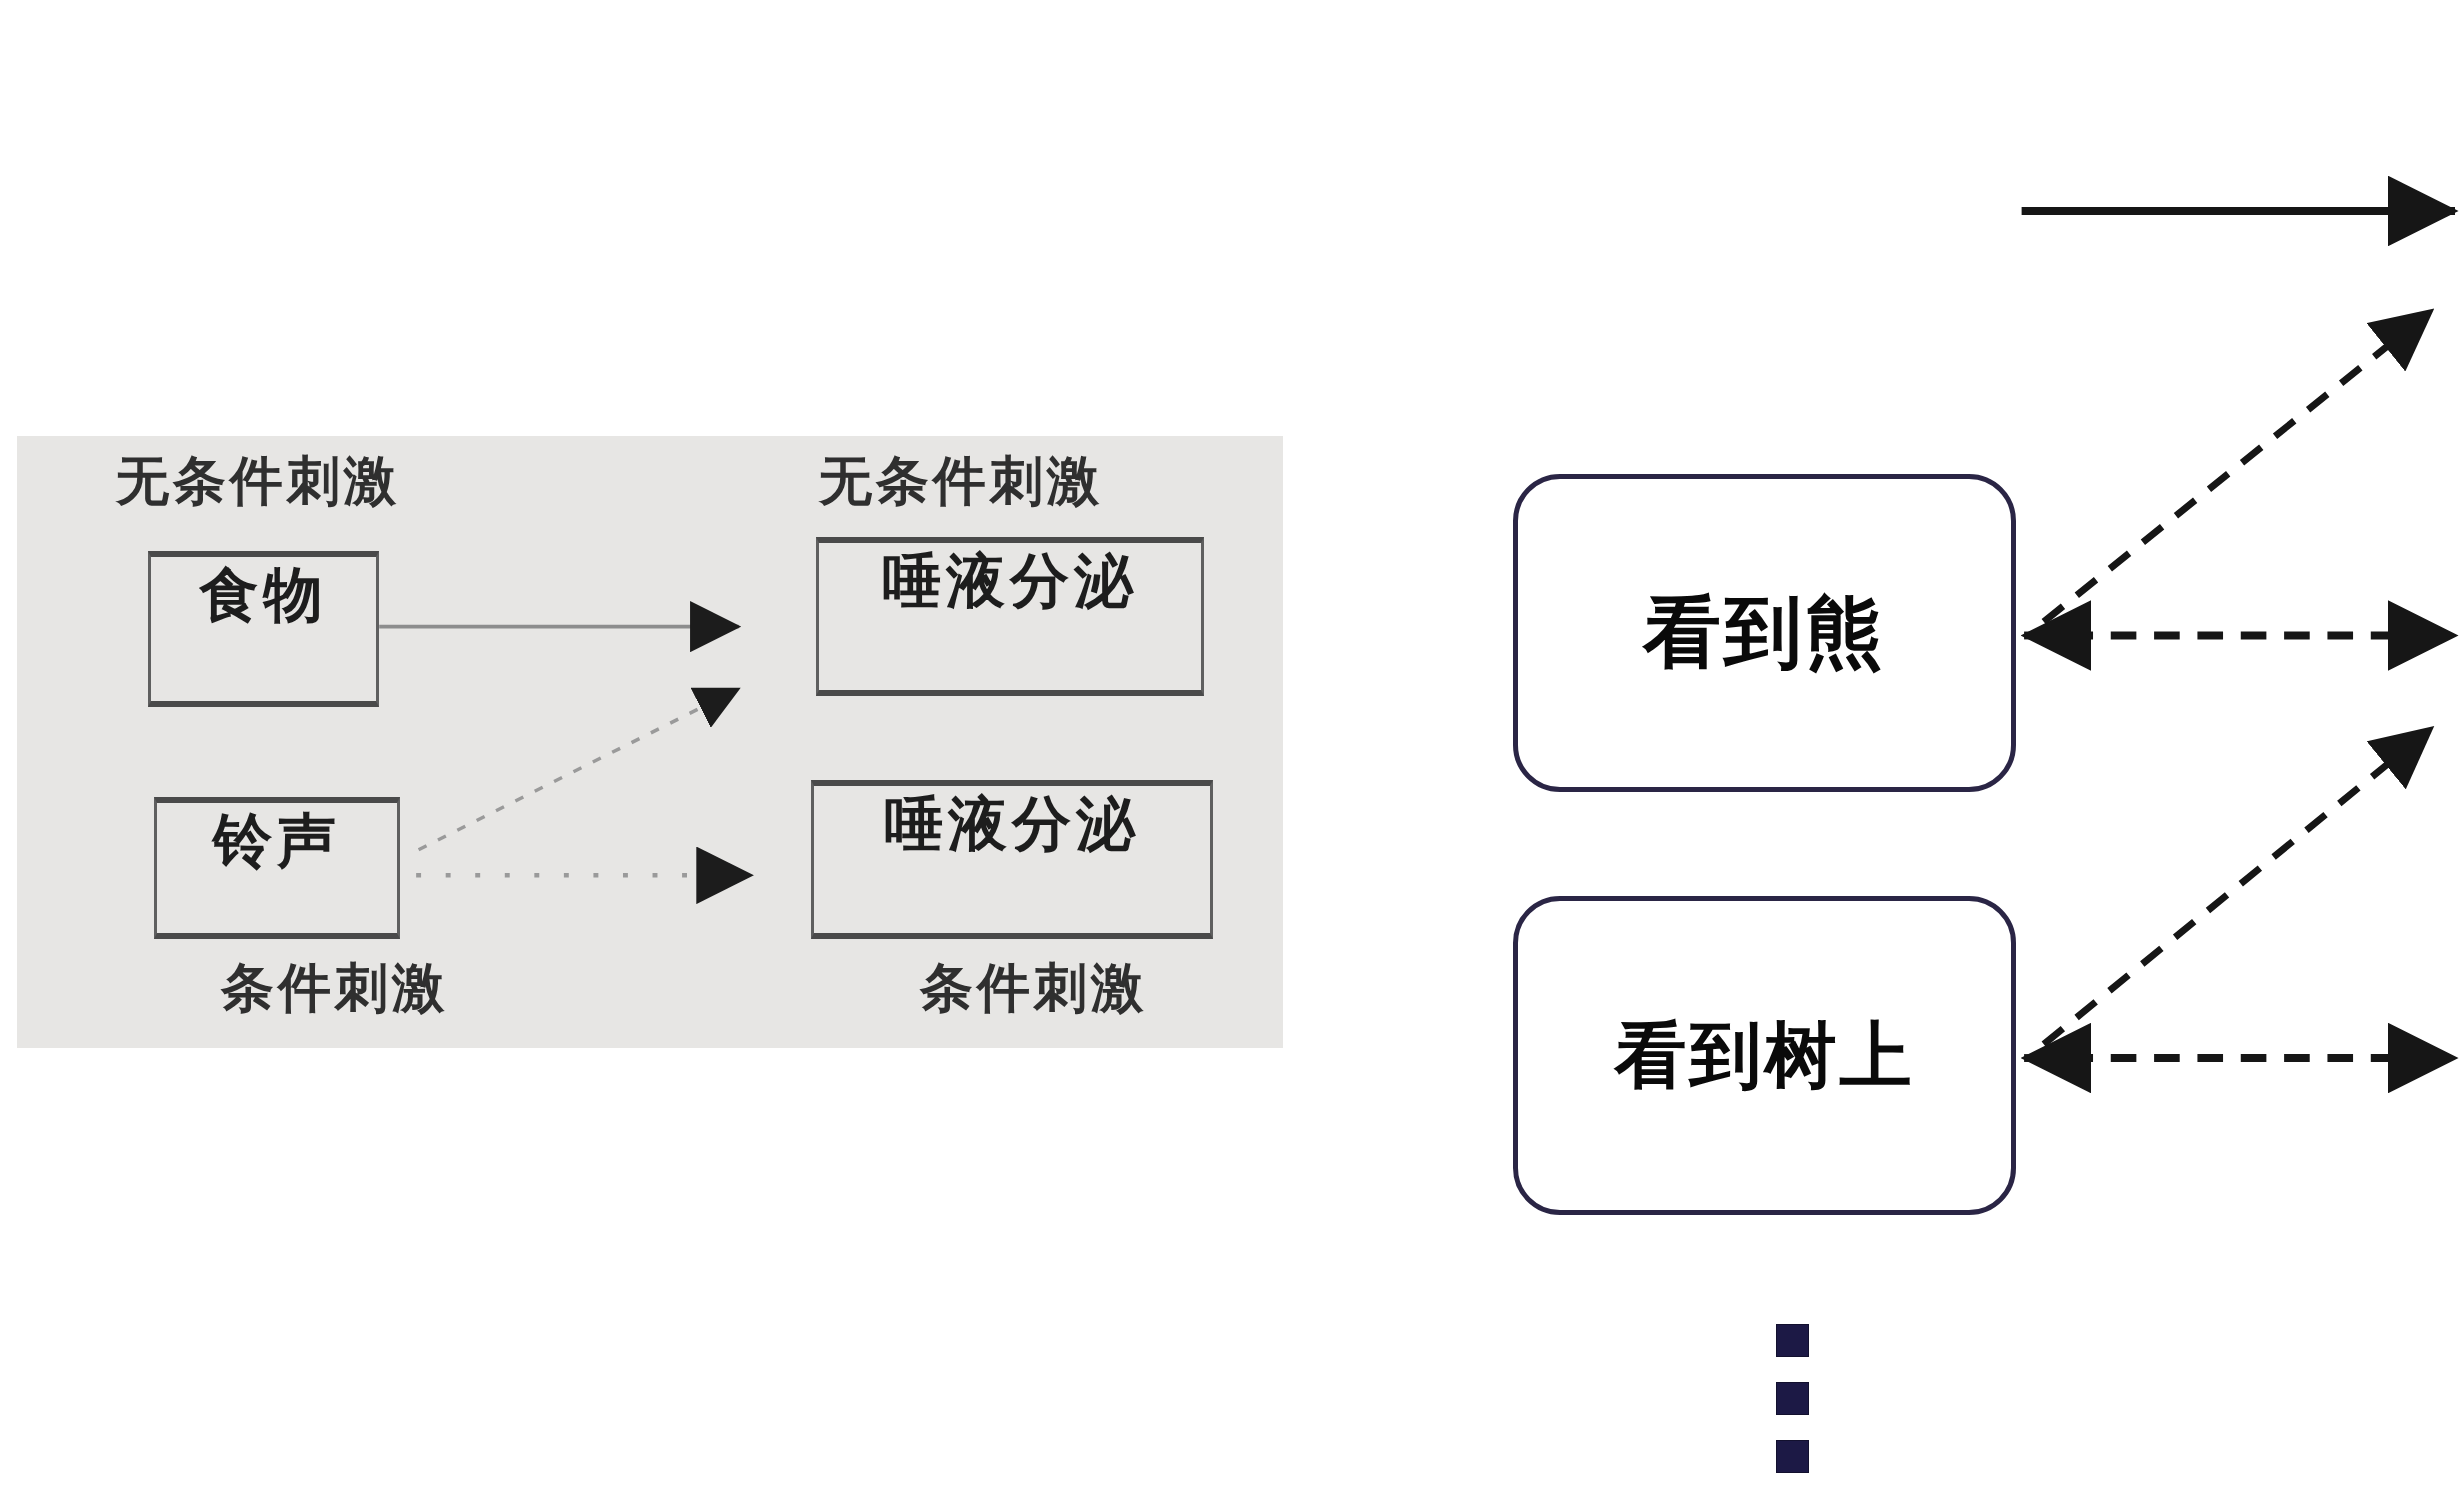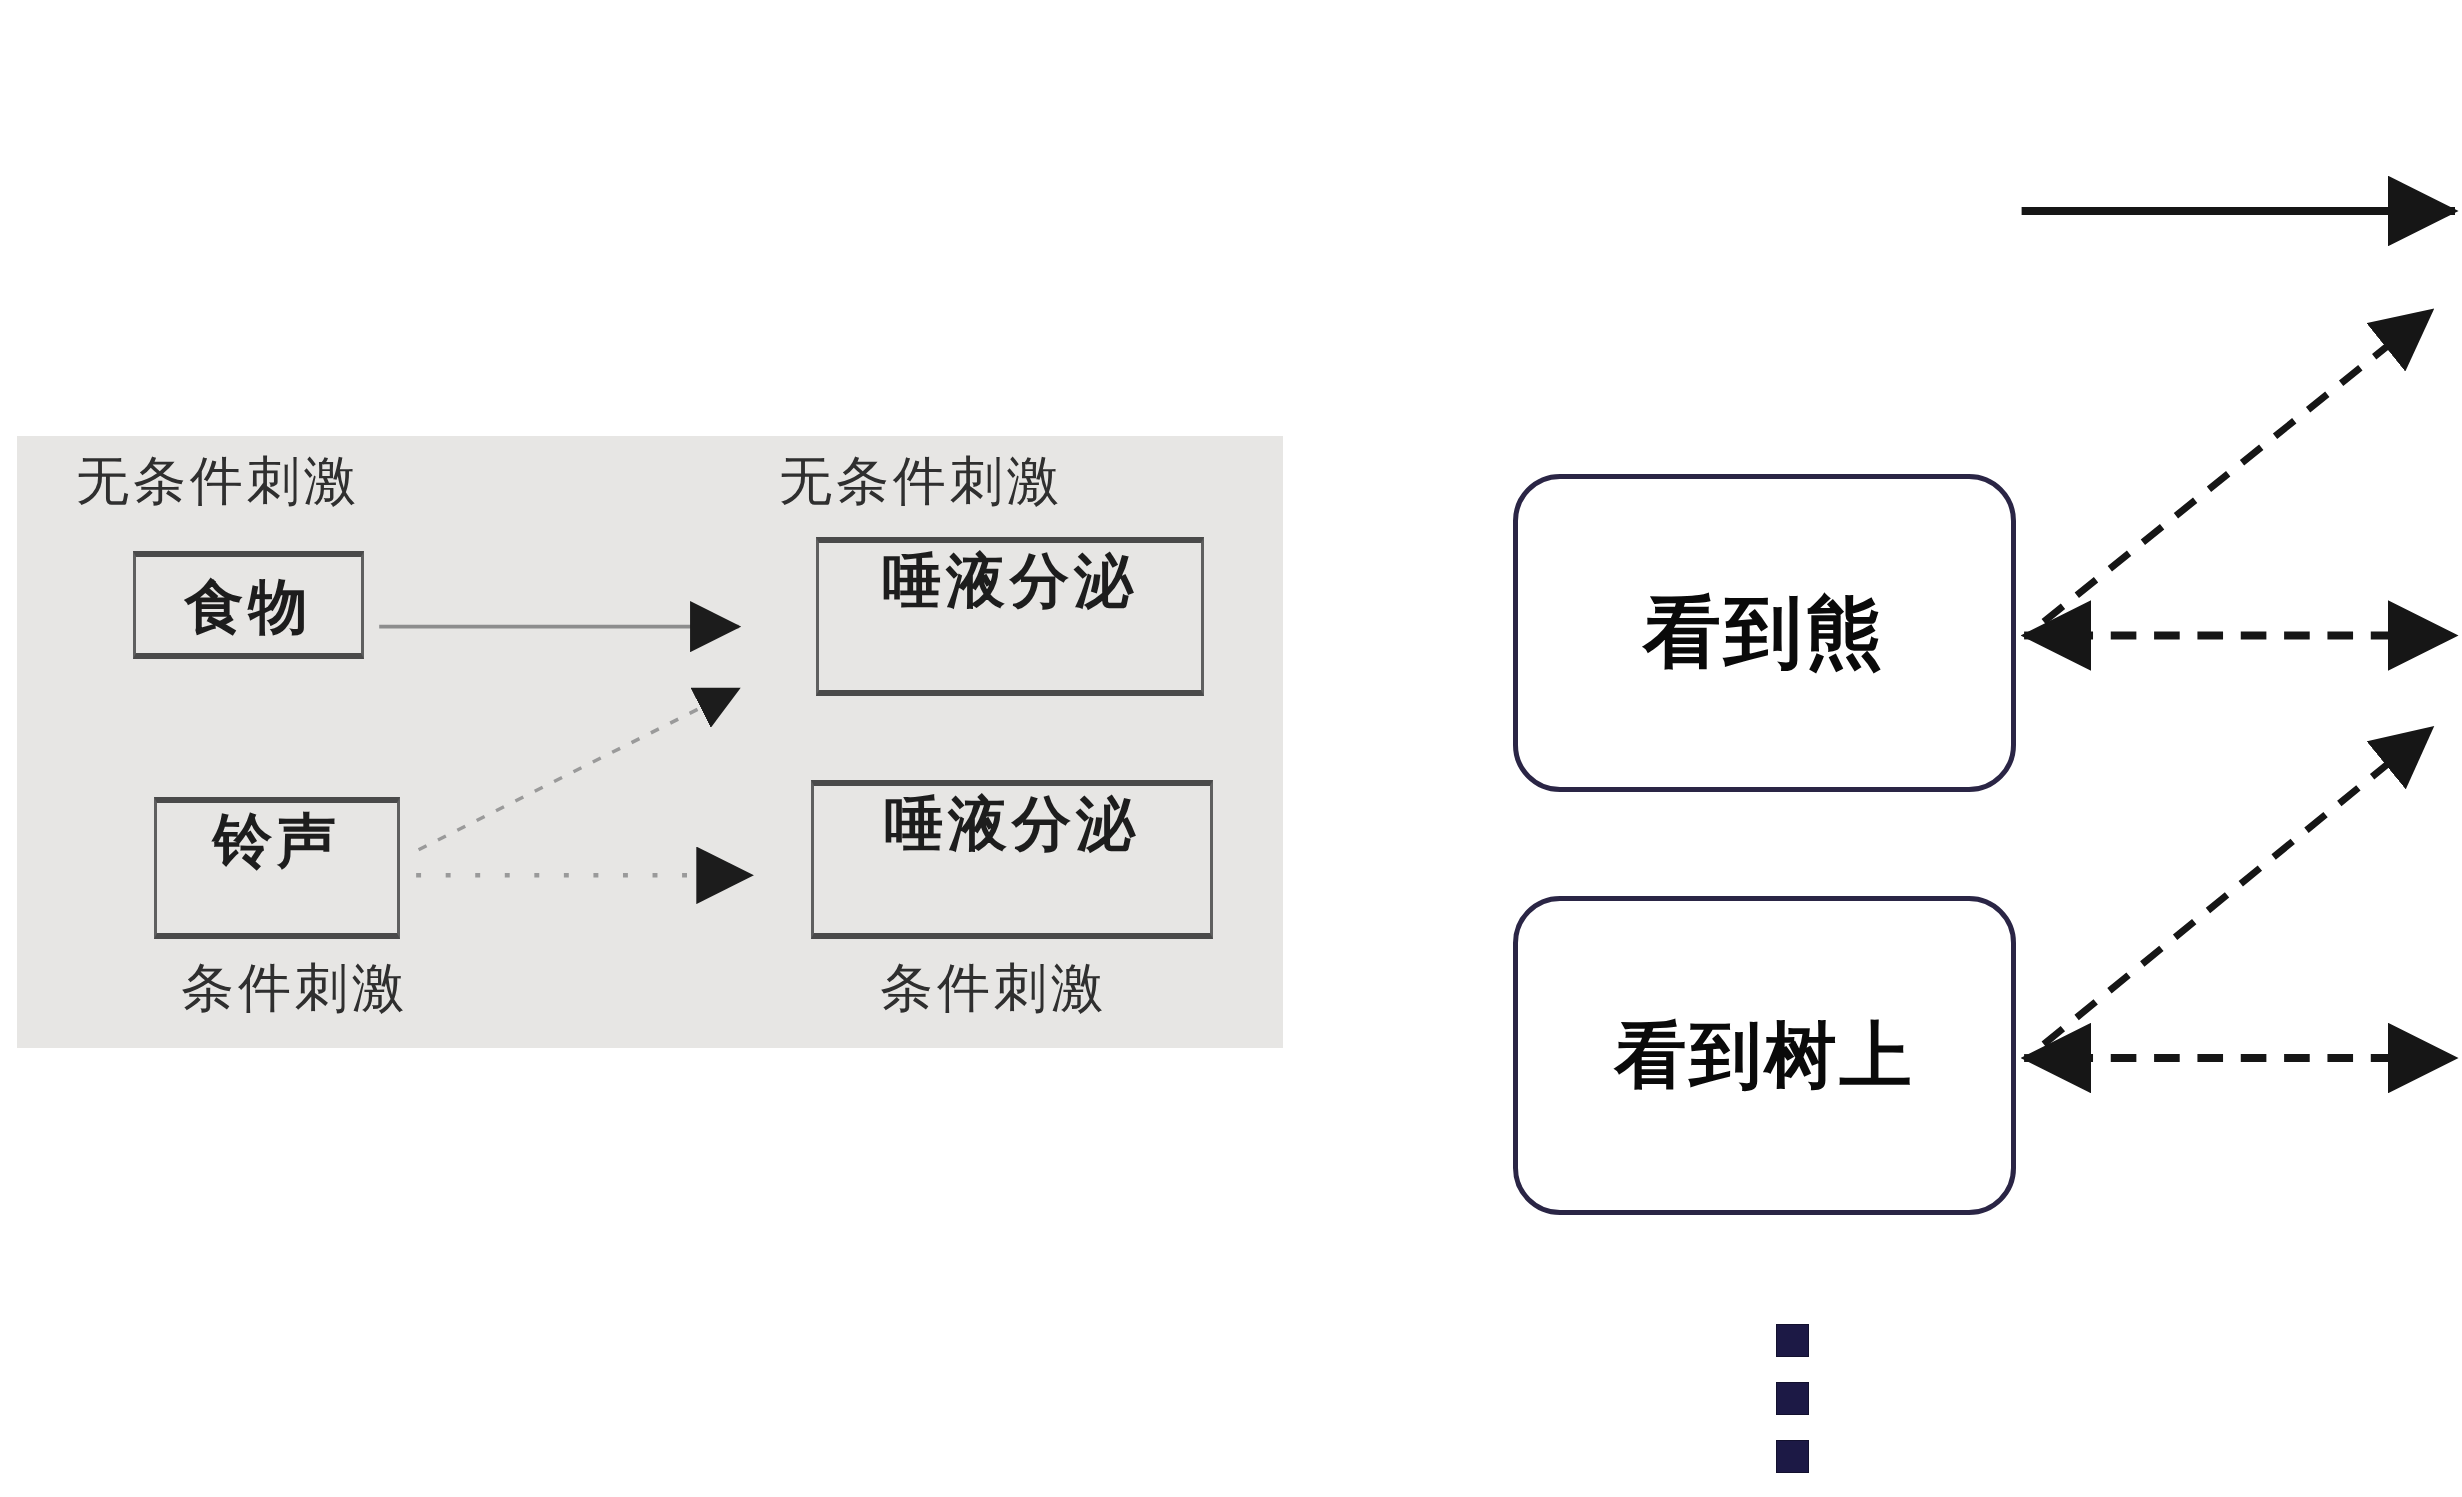--- a/index.html
+++ b/index.html
@@ -3,22 +3,22 @@
 <meta charset="utf-8">
 <style>
   html,body{margin:0;padding:0;background:#ffffff;}
   .canvas{
     position:relative;width:3306px;height:1498px;background:#ffffff;overflow:hidden;
     font-family:"Liberation Sans","DejaVu Sans",sans-serif;
   }
   
   .panel{position:absolute;left:16.7px;top:436px;width:1266px;height:612px;background:#e7e6e4;}
   .plabel{
-    position:absolute;color:#2f2f2f;font-weight:400;font-size:53px;letter-spacing:3.9px;
-    white-space:nowrap;line-height:1;
+    position:absolute;color:#2f2f2f;font-weight:700;font-size:53px;letter-spacing:3.9px;
+    white-space:nowrap;line-height:1;margin-left:40px;
   }
   .pbox{
     position:absolute;background:transparent;color:#1d1d1d;
     border-left:3.9px solid #5f5f5f;border-right:3.9px solid #5f5f5f;
     border-top:6.4px solid #4a4a4a;border-bottom:6.4px solid #4a4a4a;
     display:flex;justify-content:center;align-items:flex-start;
     font-size:59px;font-weight:600;letter-spacing:4.9px;line-height:1.15;padding-top:4.9px;
     box-sizing:border-box;white-space:nowrap;
   }
   
@@ -38,21 +38,21 @@
 
 <div class="canvas">
 
   <div class="panel"></div>
 
   <div class="plabel" style="left:76px;top:454px;">无条件刺激</div>
   <div class="plabel" style="left:779px;top:454px;">无条件刺激</div>
   <div class="plabel" style="left:181px;top:961px;">条件刺激</div>
   <div class="plabel" style="left:880px;top:961px;">条件刺激</div>
 
-  <div class="pbox" style="left:133px;top:551px;width:231px;height:108px;align-items:center;">
+  <div class="pbox" style="left:148px;top:551px;width:231px;height:156px;">
     <span>食物</span>
   </div>
   <div class="pbox" style="left:816px;top:537px;width:388px;height:159px;">
     <span>唾液分泌</span>
   </div>
   <div class="pbox" style="left:154px;top:797px;width:246px;height:142px;text-align:right;">
     <span>铃声</span>
   </div>
   <div class="pbox" style="left:811px;top:780px;width:402px;height:159px;">
     <span>唾液分泌</span>

